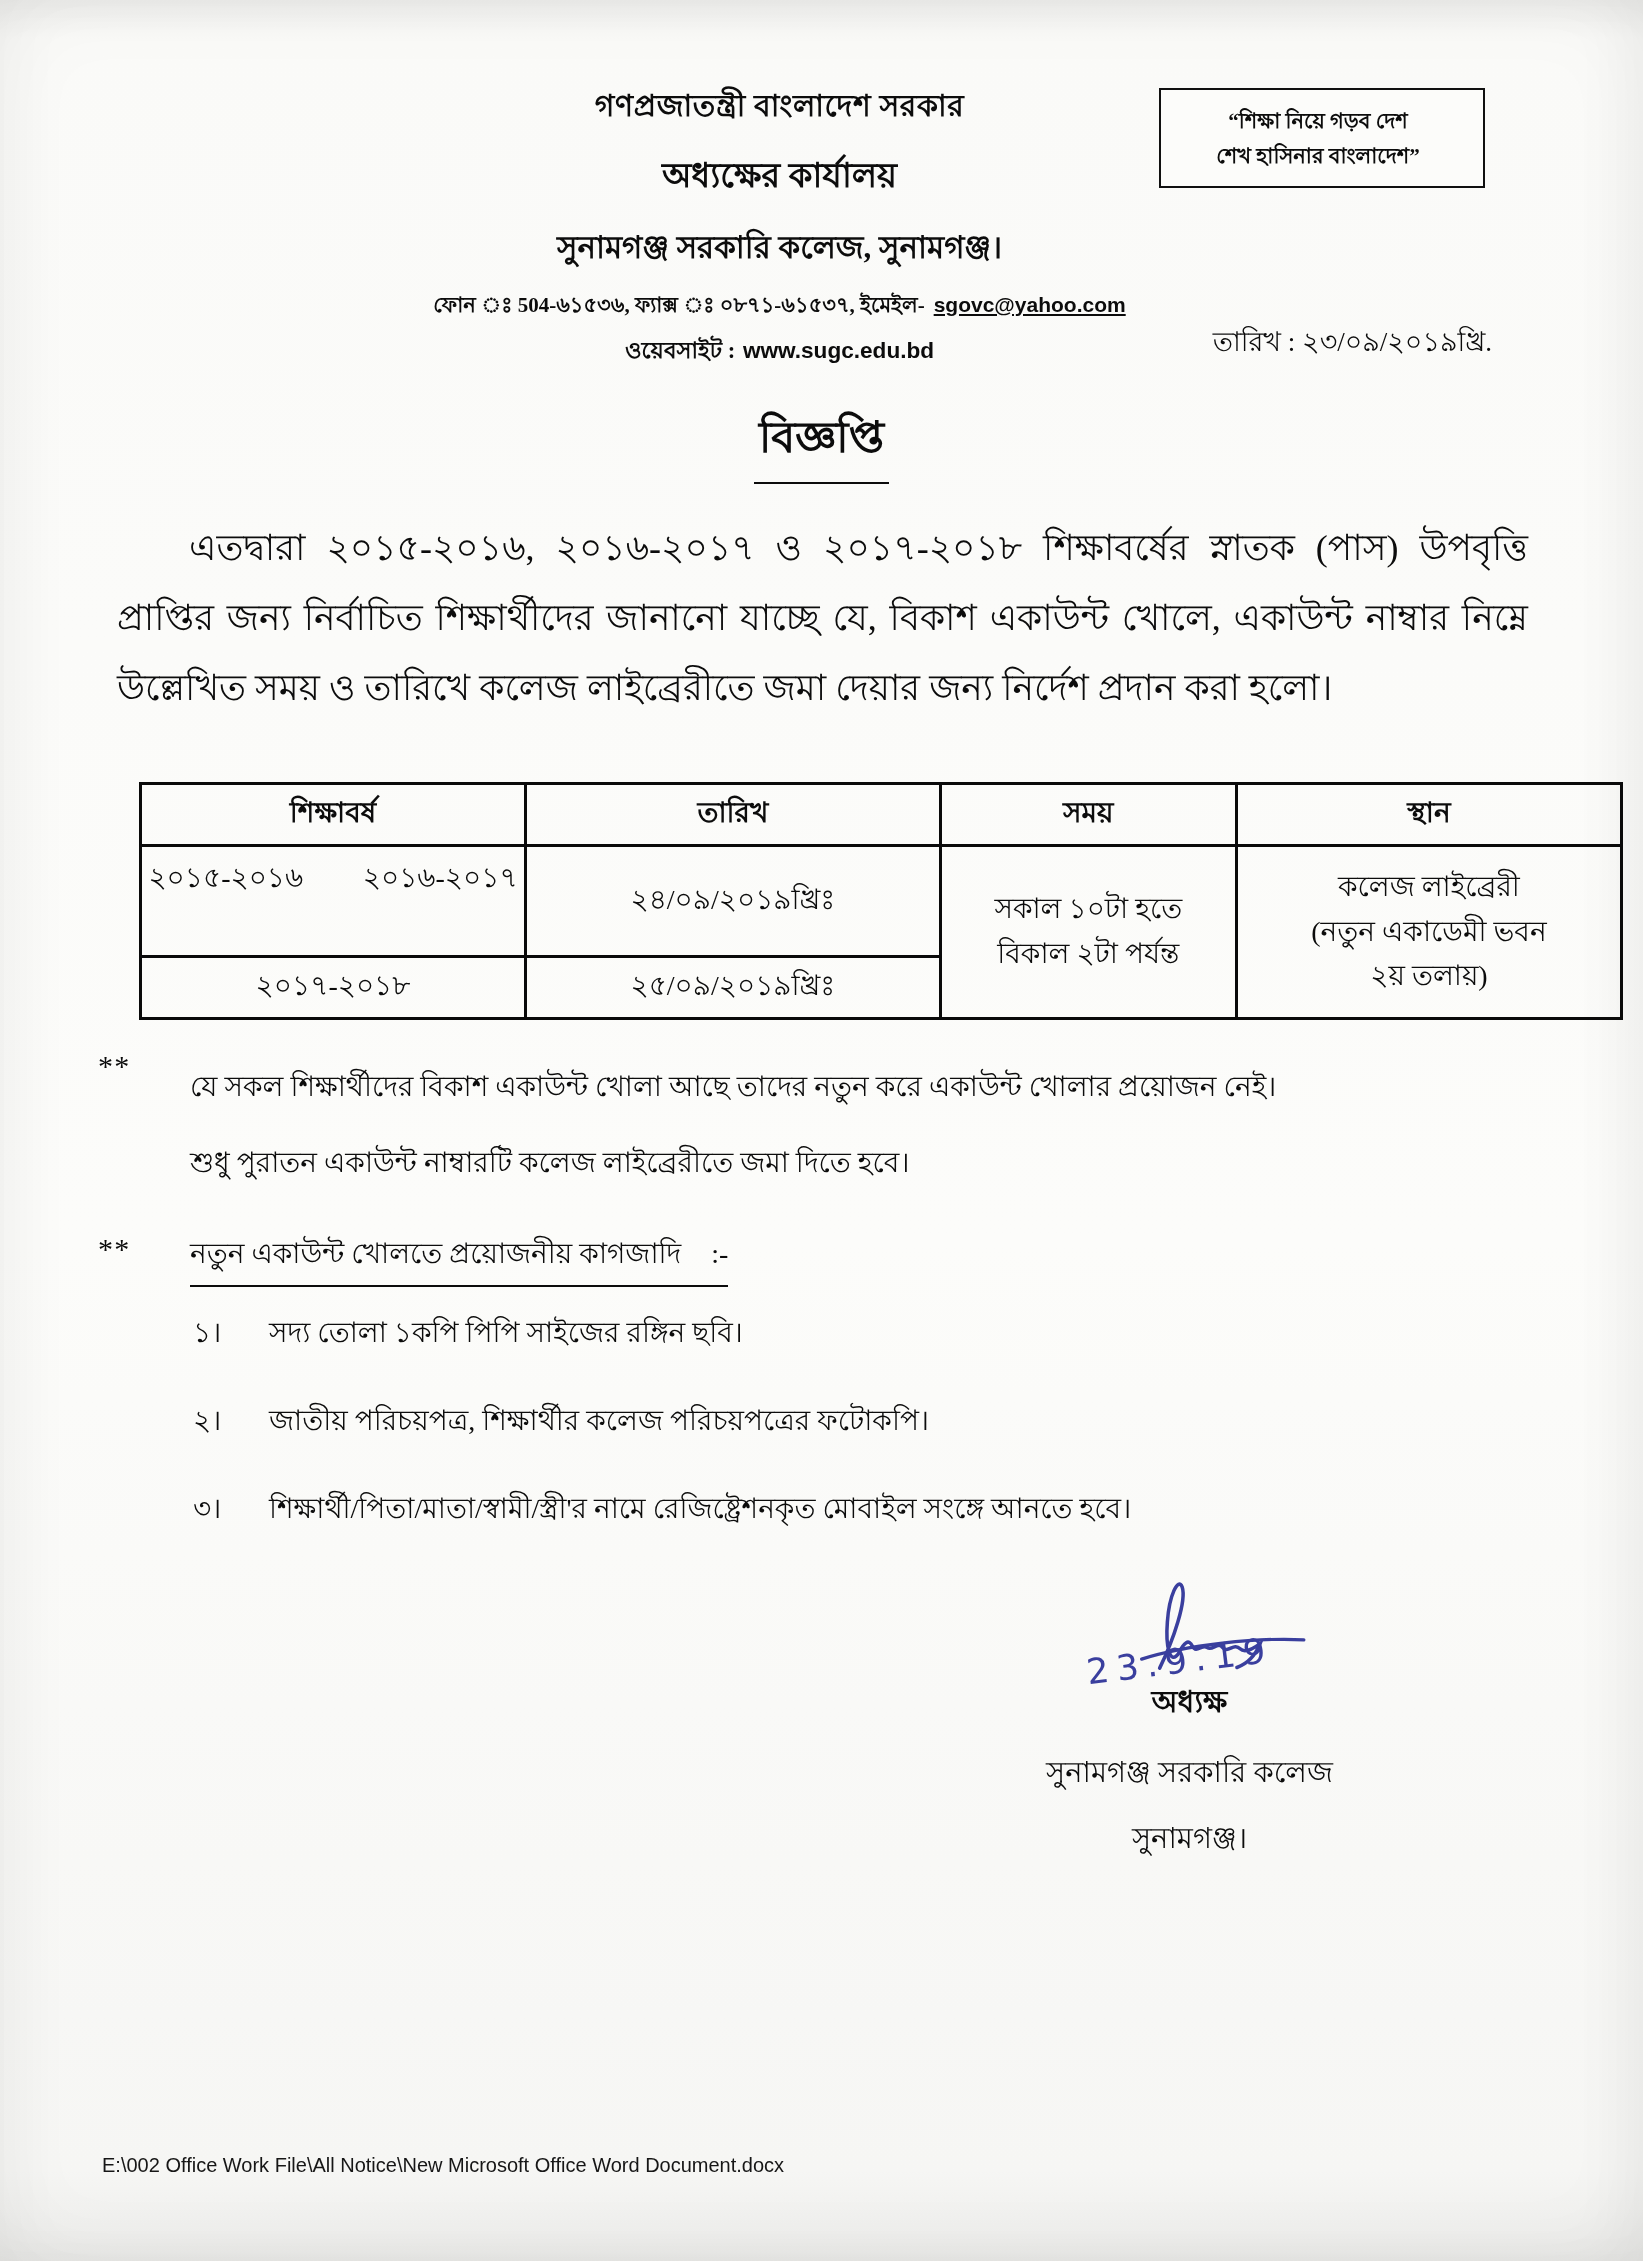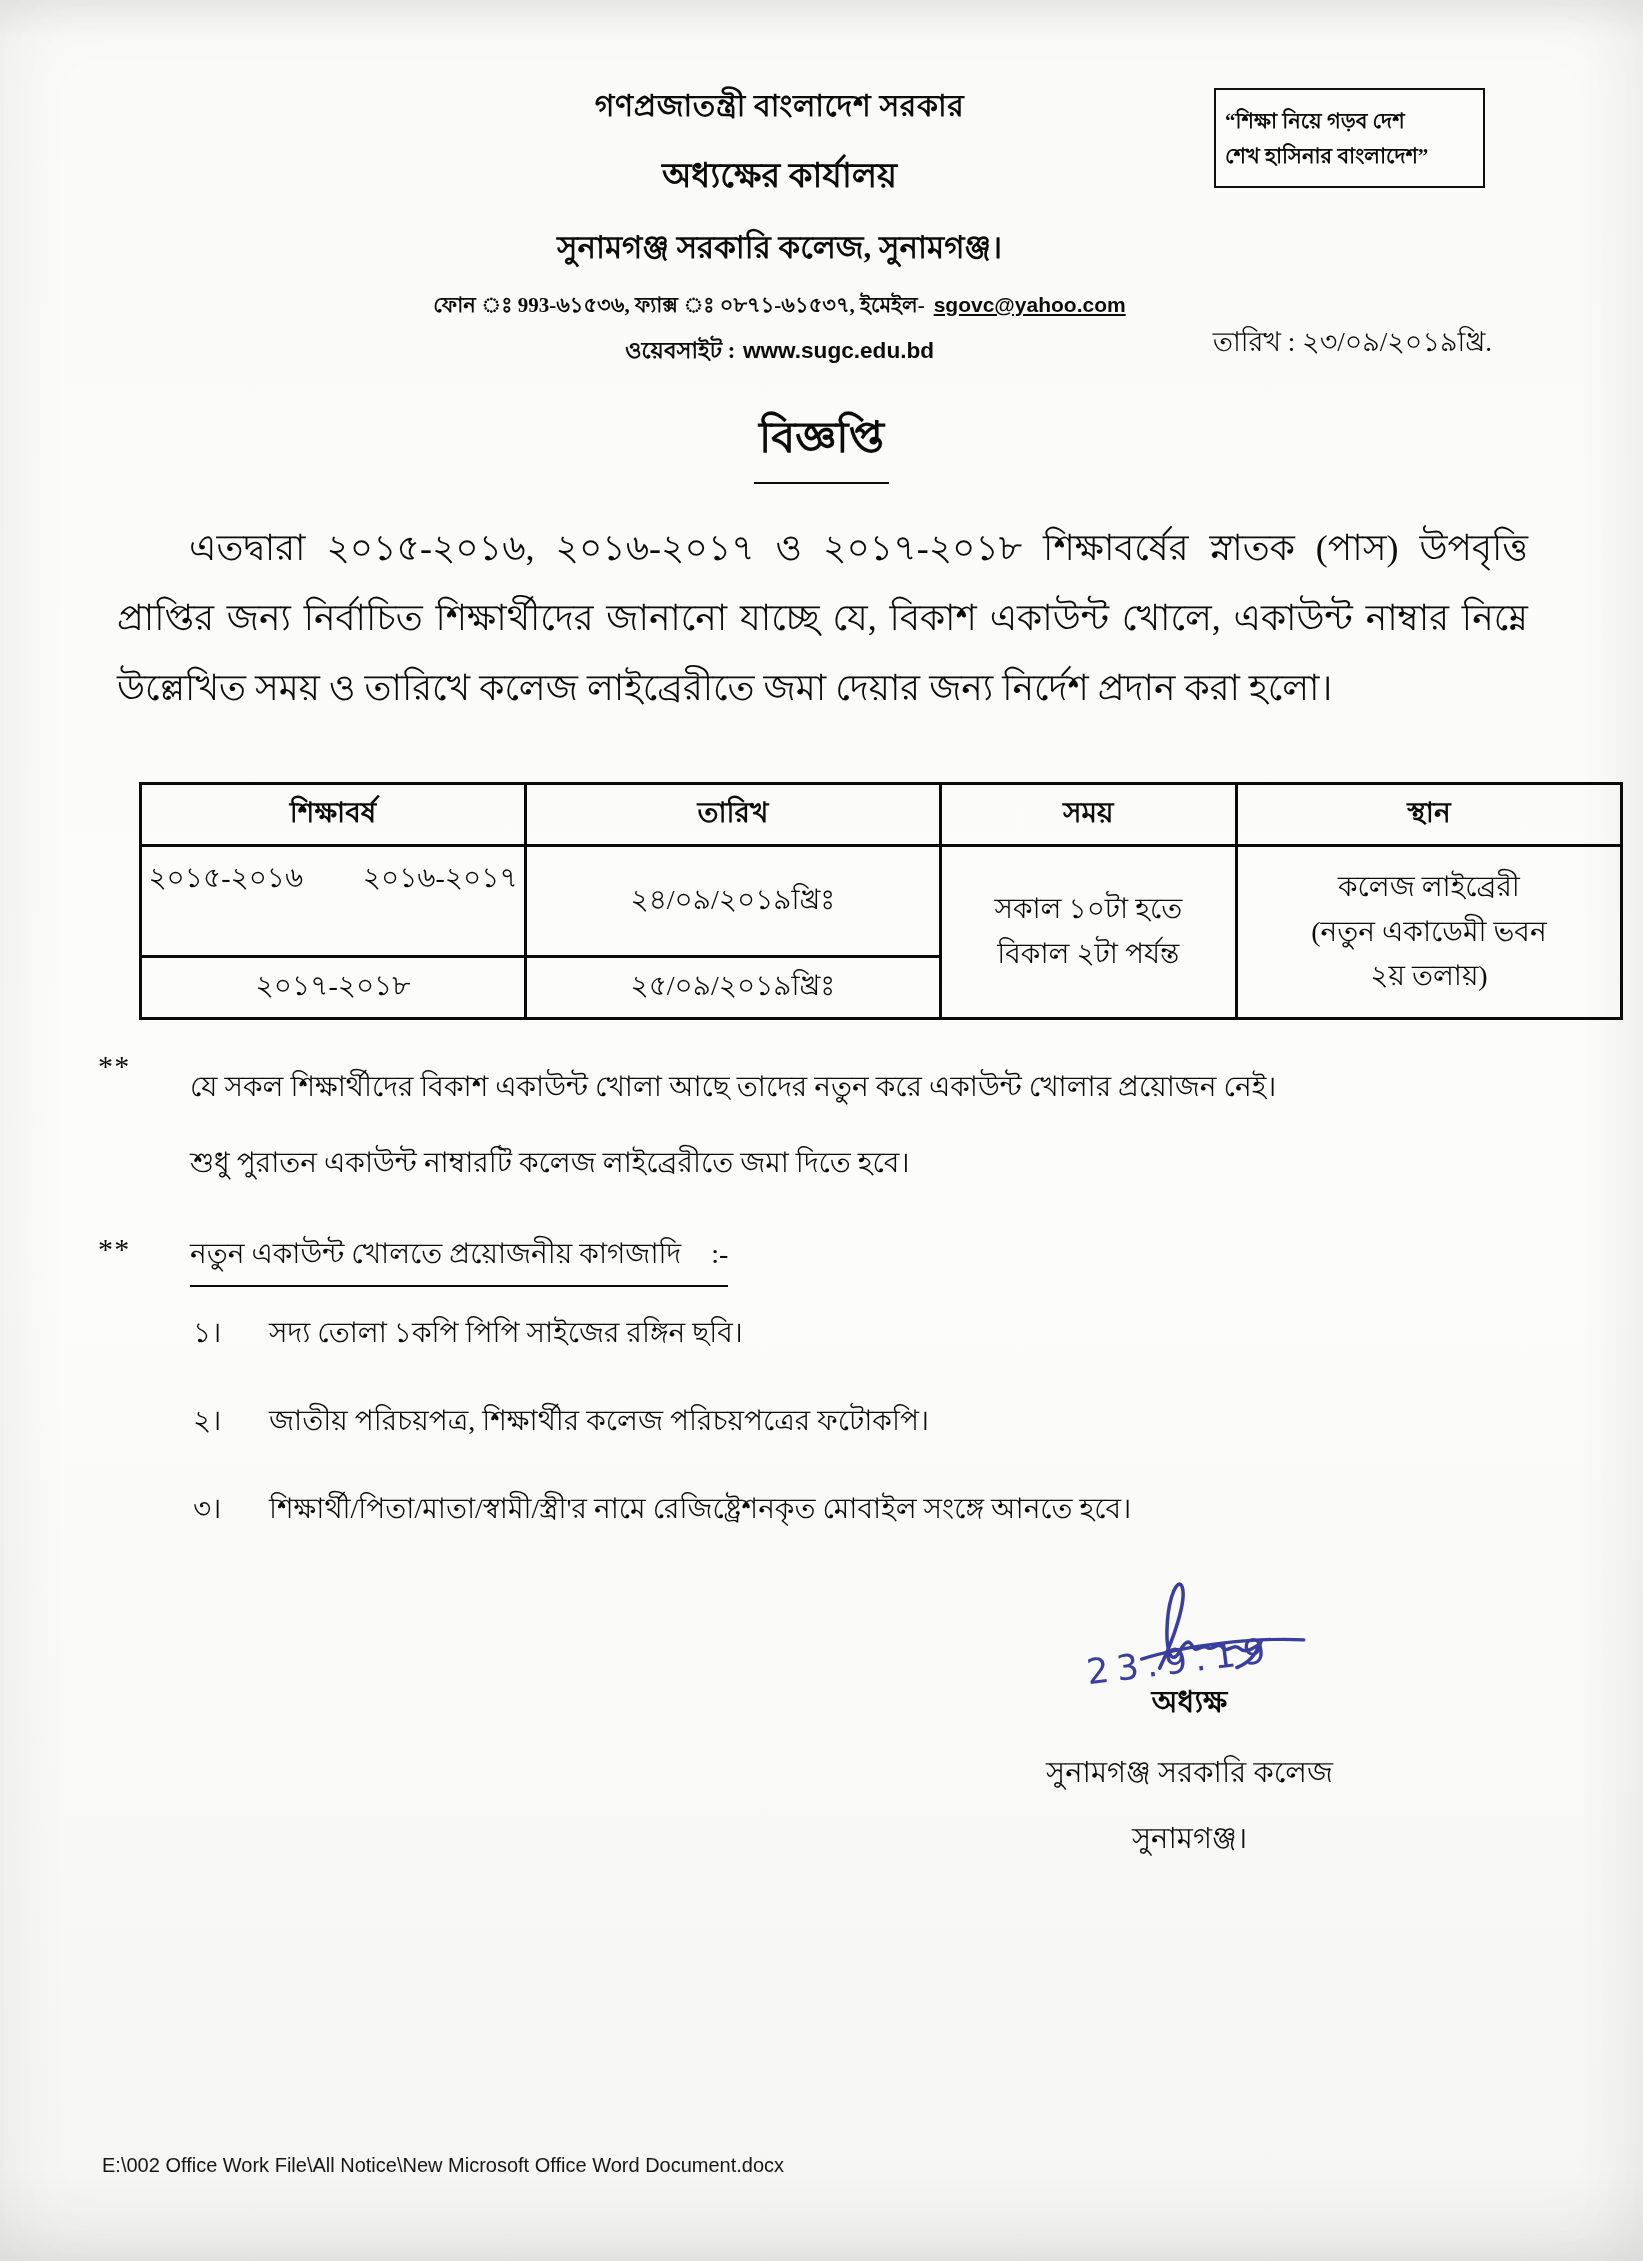--- a/index.html
+++ b/index.html
@@ -15,22 +15,22 @@
   .letterhead { position:absolute; top:82px; left:0; width:1559px; text-align:center; }
   .lh-govt    { font-size:30px; font-weight:bold; letter-spacing:0.6px; }
   .lh-office  { font-size:34px; font-weight:bold; margin-top:15.5px; }
   .lh-college { font-size:31px; font-weight:bold; margin-top:17px; }
   .lh-contact { font-size:21px; font-weight:bold; margin-top:14px; }
   .lh-contact .email { margin-left:9px; text-decoration:underline; font-family:"Liberation Sans",sans-serif; }
   .lh-web     { font-size:22.6px; font-weight:bold; margin-top:9px; }
   .lh-web .url { margin-left:7.7px; font-family:"Liberation Sans",sans-serif; }
   
   .slogan-box {
-    position:absolute; top:88px; right:158px; width:271px; padding:14px 17px 13px 9px;
-    border:2.6px solid #101010; font-size:21px; font-weight:bold; line-height:1.65;
+    position:absolute; top:88px; right:158px; width:326px; padding:14px 17px 13px 9px;
+    border:2.6px solid #101010; text-align:center; font-size:21px; font-weight:bold; line-height:1.65;
     background:rgba(255,255,255,0.35);
   }
   
   .issue-date { position:absolute; top:321px; right:151px; font-size:27px; }
   
   .title-wrap { position:absolute; top:405px; left:0; width:1643px; text-align:center; }
   .title-wrap .t { display:inline-block; font-size:43px; font-weight:bold; border-bottom:2.6px solid #0c0c0c; padding:0 5.2px 6.4px 5.2px; }
   
   .body-par {
     position:absolute; top:513px; left:117px; width:1411px;
@@ -70,21 +70,21 @@
 </head>
 <body>
 
 <div class="paper">
 
   <div class="letterhead">
     <div class="lh-govt">গণপ্রজাতন্ত্রী বাংলাদেশ সরকার</div>
     <div class="lh-office">অধ্যক্ষের কার্যালয়</div>
     <div class="lh-college">সুনামগঞ্জ সরকারি কলেজ, সুনামগঞ্জ।</div>
     <div class="lh-contact">
-      <span>ফোন ঃ 993-৬১৫৩৬, ফ্যাক্স ঃ ০৮৭১-৬১৫৩৭, ইমেইল-</span><span class="email">sgovc@yahoo.com</span>
+      <span>ফোন ঃ 504-৬১৫৩৬, ফ্যাক্স ঃ ০৮৭১-৬১৫৩৭, ইমেইল-</span><span class="email">sgovc@yahoo.com</span>
     </div>
     <div class="lh-web">
       <span>ওয়েবসাইট :</span><span class="url">www.sugc.edu.bd</span>
     </div>
   </div>
 
   <div class="slogan-box">
     <div>“শিক্ষা নিয়ে গড়ব দেশ</div>
     <div>শেখ হাসিনার বাংলাদেশ”</div>
   </div>

